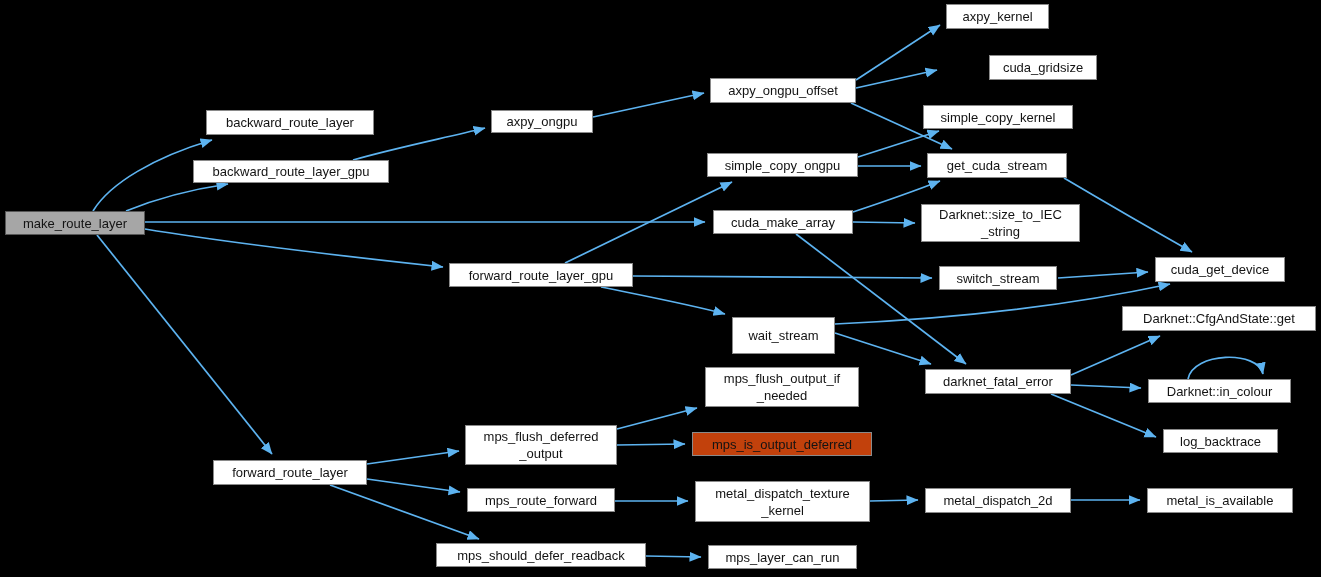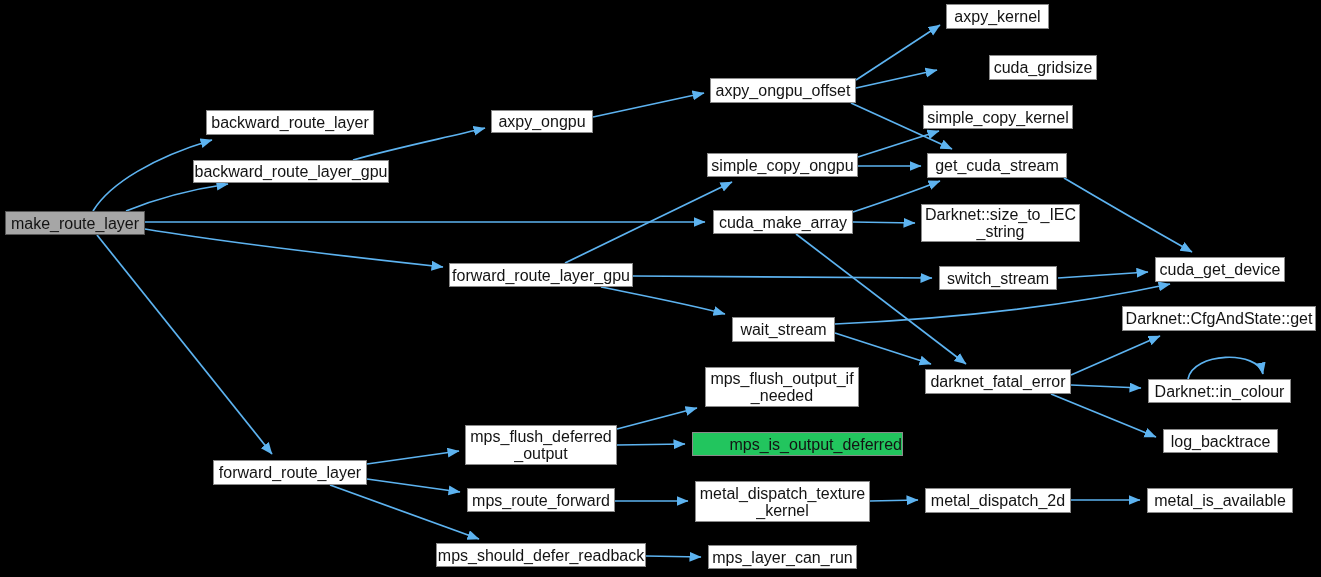--- a/index.html
+++ b/index.html
@@ -12,21 +12,21 @@
   }
   #edge-layer { position: absolute; left: 0; top: 0; }
   #nodes { position: absolute; left: 0; top: 0; width: 100%; height: 100%; }
   .node {
     position: absolute;
     box-sizing: border-box;
     display: flex;
     align-items: center;
     justify-content: center;
     text-align: center;
-    font-size: 16px;
+    font-size: 13px;
     line-height: 17px;
     white-space: pre;
     cursor: pointer;
   }
 </style>
 </head>
 <body>
 
 <div id="canvas" style="background: rgb(0, 0, 0); width: 1321px; height: 577px;">
   <svg id="edge-layer" width="1321" height="577">
@@ -87,26 +87,26 @@
       <div class="node" style="left: 923px; top: 105px; width: 150px; height: 24px; color: rgb(19, 19, 19); background: rgb(255, 255, 255); border: 1.5px solid rgb(138, 138, 138);"><span>simple_copy_kernel</span></div>
       <div class="node" style="left: 927px; top: 153px; width: 140px; height: 25px; color: rgb(19, 19, 19); background: rgb(255, 255, 255); border: 1.5px solid rgb(138, 138, 138);"><span>get_cuda_stream</span></div>
       <div class="node" style="left: 921px; top: 204px; width: 159px; height: 38px; color: rgb(19, 19, 19); background: rgb(255, 255, 255); border: 1.5px solid rgb(138, 138, 138);"><span>Darknet::size_to_IEC
 _string</span></div>
       <div class="node" style="left: 939px; top: 266px; width: 118px; height: 24px; color: rgb(19, 19, 19); background: rgb(255, 255, 255); border: 1.5px solid rgb(138, 138, 138);"><span>switch_stream</span></div>
       <div class="node" style="left: 1155px; top: 257px; width: 130px; height: 25px; color: rgb(19, 19, 19); background: rgb(255, 255, 255); border: 1.5px solid rgb(138, 138, 138);"><span>cuda_get_device</span></div>
       <div class="node" style="left: 1122px; top: 306px; width: 194px; height: 25px; color: rgb(19, 19, 19); background: rgb(255, 255, 255); border: 1.5px solid rgb(138, 138, 138);"><span>Darknet::CfgAndState::get</span></div>
       <div class="node" style="left: 925px; top: 369px; width: 146px; height: 25px; color: rgb(19, 19, 19); background: rgb(255, 255, 255); border: 1.5px solid rgb(138, 138, 138);"><span>darknet_fatal_error</span></div>
       <div class="node" style="left: 1148px; top: 379px; width: 143px; height: 24px; color: rgb(19, 19, 19); background: rgb(255, 255, 255); border: 1.5px solid rgb(138, 138, 138);"><span>Darknet::in_colour</span></div>
       <div class="node" style="left: 1163px; top: 429px; width: 115px; height: 24px; color: rgb(19, 19, 19); background: rgb(255, 255, 255); border: 1.5px solid rgb(138, 138, 138);"><span>log_backtrace</span></div>
-      <div class="node" style="left: 732px; top: 317px; width: 103px; height: 25px; color: rgb(19, 19, 19); background: rgb(255, 255, 255); border: 1.5px solid rgb(138, 138, 138);"><span>wait_stream</span></div>
+      <div class="node" style="left: 732px; top: 317px; width: 103px; height: 37px; color: rgb(19, 19, 19); background: rgb(255, 255, 255); border: 1.5px solid rgb(138, 138, 138);"><span>wait_stream</span></div>
       <div class="node" style="left: 705px; top: 367px; width: 154px; height: 40px; color: rgb(19, 19, 19); background: rgb(255, 255, 255); border: 1.5px solid rgb(138, 138, 138);"><span>mps_flush_output_if
 _needed</span></div>
       <div class="node" style="left: 465px; top: 425px; width: 152px; height: 40px; color: rgb(19, 19, 19); background: rgb(255, 255, 255); border: 1.5px solid rgb(138, 138, 138); justify-content: center;"><span>mps_flush_deferred
 _output</span></div>
-      <div class="node" style="left: 692px; top: 432px; width: 211px; height: 24px; color: rgb(19, 19, 19); background: #22c55e; border: 1.5px solid rgb(138, 138, 138); justify-content: flex-end;"><span>mps_is_output_deferred</span></div>
+      <div class="node" style="left: 692px; top: 432px; width: 180px; height: 24px; color: rgb(19, 19, 19); background: #c2410c; border: 1.5px solid rgb(138, 138, 138);"><span>mps_is_output_deferred</span></div>
       <div class="node" style="left: 467px; top: 488px; width: 148px; height: 24px; color: rgb(19, 19, 19); background: rgb(255, 255, 255); border: 1.5px solid rgb(138, 138, 138);"><span>mps_route_forward</span></div>
       <div class="node" style="left: 695px; top: 481px; width: 175px; height: 41px; color: rgb(19, 19, 19); background: rgb(255, 255, 255); border: 1.5px solid rgb(138, 138, 138);"><span>metal_dispatch_texture
 _kernel</span></div>
       <div class="node" style="left: 925px; top: 488px; width: 146px; height: 25px; color: rgb(19, 19, 19); background: rgb(255, 255, 255); border: 1.5px solid rgb(138, 138, 138);"><span>metal_dispatch_2d</span></div>
       <div class="node" style="left: 1147px; top: 488px; width: 146px; height: 25px; color: rgb(19, 19, 19); background: rgb(255, 255, 255); border: 1.5px solid rgb(138, 138, 138);"><span>metal_is_available</span></div>
       <div class="node" style="left: 436px; top: 543px; width: 210px; height: 24px; color: rgb(19, 19, 19); background: rgb(255, 255, 255); border: 1.5px solid rgb(138, 138, 138);"><span>mps_should_defer_readback</span></div>
       <div class="node" style="left: 708px; top: 545px; width: 149px; height: 24px; color: rgb(19, 19, 19); background: rgb(255, 255, 255); border: 1.5px solid rgb(138, 138, 138);"><span>mps_layer_can_run</span></div>
       <div class="node" style="left: 213px; top: 460px; width: 154px; height: 25px; color: rgb(19, 19, 19); background: rgb(255, 255, 255); border: 1.5px solid rgb(138, 138, 138);"><span>forward_route_layer</span></div>
     </div>
 </div>

